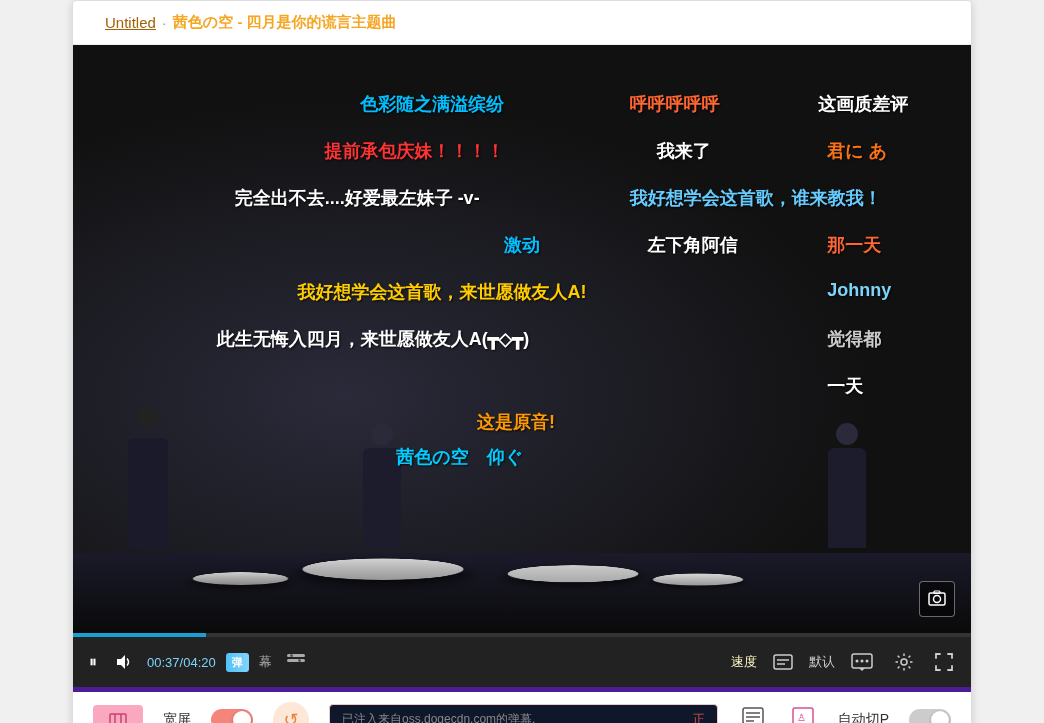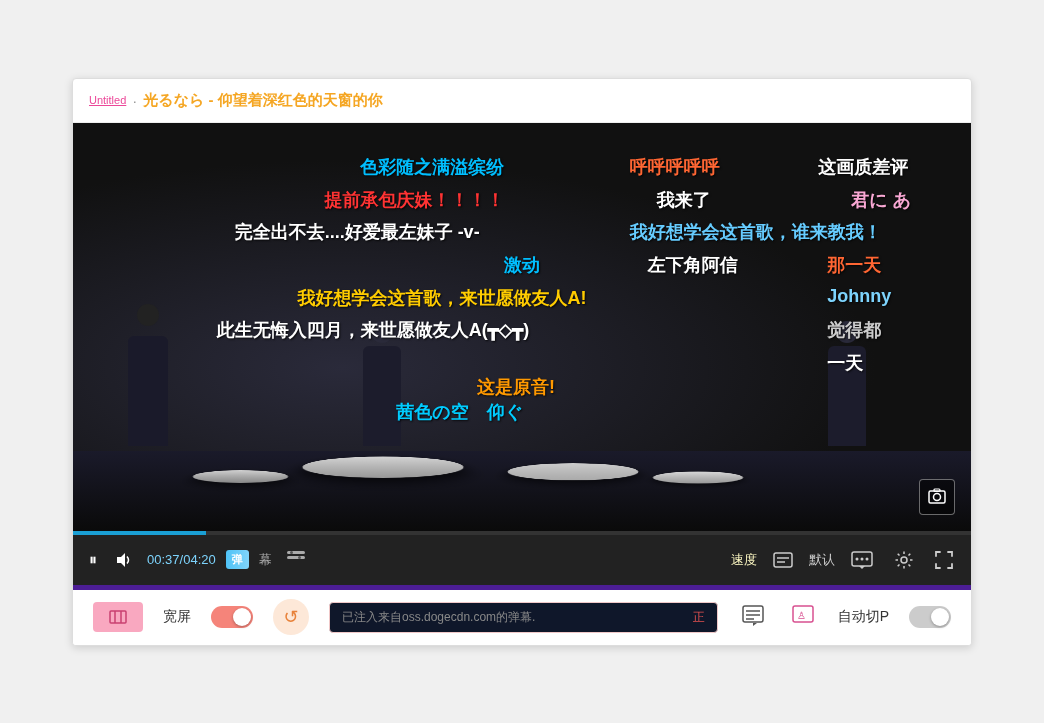--- a/index.html
+++ b/index.html
@@ -21,39 +21,40 @@
     }
     .player-header {
       padding: 12px 16px;
       display: flex;
       align-items: center;
       gap: 6px;
       border-bottom: 1px solid #eee;
       font-size: 15px;
     }
     .header-untitled {
-      color: #ec4899;
-      font-size: 11px;
+      color: #a16207;
+      font-size: 15px;
       font-weight: normal;
       text-decoration: underline;
+      margin-left: 16px;
     }
     .header-dot {
       color: #999;
       font-size: 15px;
     }
     .header-title {
       color: #f5a623;
       font-size: 15px;
       font-weight: bold;
     }
     .video-area {
       position: relative;
       background: #111;
       width: 100%;
-      height: 408px;
+      height: 588px;
       overflow: hidden;
       text-decoration: underline;
     }
     
     .video-bg {
       position: absolute;
       inset: 0;
       background: radial-gradient(ellipse at 30% 60%, #2a2a3a 0%, #111 60%), 
                   linear-gradient(180deg, #0a0a0a 0%, #1a1a2a 50%, #0a0a0a 100%);
     }
@@ -302,21 +303,21 @@
     }
   </style>
 </head>
 <body>
 
 <div class="player-container">
 
   <div class="player-header">
     <span class="header-untitled">Untitled</span>
     <span class="header-dot">·</span>
-    <span class="header-title">光るなら - 仰望着深红色的天窗的你</span>
+    <span class="header-title">茜色の空 - 四月是你的谎言主题曲</span>
   </div>
 
   <div class="video-area">
     <div class="video-bg"></div>
 
     <div class="stage-floor"></div>
 
     <div style="position:absolute; left:55px; bottom:85px;">
       <div class="person-head" style="background:#222; width:22px;height:22px;border-radius:50%;margin:0 auto 3px;"></div>
       <div style="width:40px;height:110px;background:#1a1a2a;border-radius:6px 6px 0 0;"></div>
@@ -338,21 +339,21 @@
       <div style="width:130px; height:40px; background:linear-gradient(180deg,#ccc,#aaa); border-radius:50%; transform:perspective(200px) rotateX(65deg); box-shadow:0 6px 15px rgba(0,0,0,0.7); margin-left:30px;"></div>
       <div style="width:90px; height:28px; background:linear-gradient(180deg,#d8d8d8,#999); border-radius:50%; transform:perspective(150px) rotateX(65deg); box-shadow:0 4px 10px rgba(0,0,0,0.6);"></div>
     </div>
 
     <div class="danmaku-overlay" id="danmaku-layer">
         <span class="danmaku-item" style="color: rgb(0, 191, 255); top: 8%; left: 32%;">色彩随之满溢缤纷</span>
         <span class="danmaku-item" style="color: rgb(255, 102, 51); top: 8%; left: 62%;">呼呼呼呼呼</span>
         <span class="danmaku-item" style="color: rgb(255, 255, 255); top: 8%; left: 83%;">这画质差评</span>
         <span class="danmaku-item" style="color: rgb(255, 51, 51); top: 16%; left: 28%;">提前承包庆妹！！！！</span>
         <span class="danmaku-item" style="color: rgb(255, 255, 255); top: 16%; left: 65%;">我来了</span>
-        <span class="danmaku-item" style="color: #f9a8d4; top: 16%; left: 84%; margin-left: 24px;">君に あ</span>
+        <span class="danmaku-item" style="color: #f97316; top: 16%; left: 84%;">君に あ</span>
         <span class="danmaku-item" style="color: rgb(102, 204, 255); top: 24%; left: 62%;">我好想学会这首歌，谁来教我！</span>
         <span class="danmaku-item" style="color: rgb(255, 255, 255); top: 24%; left: 18%;">完全出不去....好爱最左妹子 -v-</span>
         <span class="danmaku-item" style="color: rgb(0, 191, 255); top: 32%; left: 48%;">激动</span>
         <span class="danmaku-item" style="color: rgb(255, 255, 255); top: 32%; left: 64%;">左下角阿信</span>
         <span class="danmaku-item" style="color: rgb(255, 102, 51); top: 32%; left: 84%;">那一天</span>
         <span class="danmaku-item" style="color: rgb(255, 204, 0); top: 40%; left: 25%;">我好想学会这首歌，来世愿做友人A!</span>
         <span class="danmaku-item" style="color: #7dd3fc; top: 40%; left: 84%;">Johnny</span>
         <span class="danmaku-item" style="color: rgb(255, 255, 255); top: 48%; left: 16%;">此生无悔入四月，来世愿做友人A(┳◇┳)</span>
         <span class="danmaku-item" style="color: rgb(204, 204, 204); top: 48%; left: 84%;">觉得都</span>
         <span class="danmaku-item" style="color: rgb(255, 255, 255); top: 56%; left: 84%;">一天</span>

